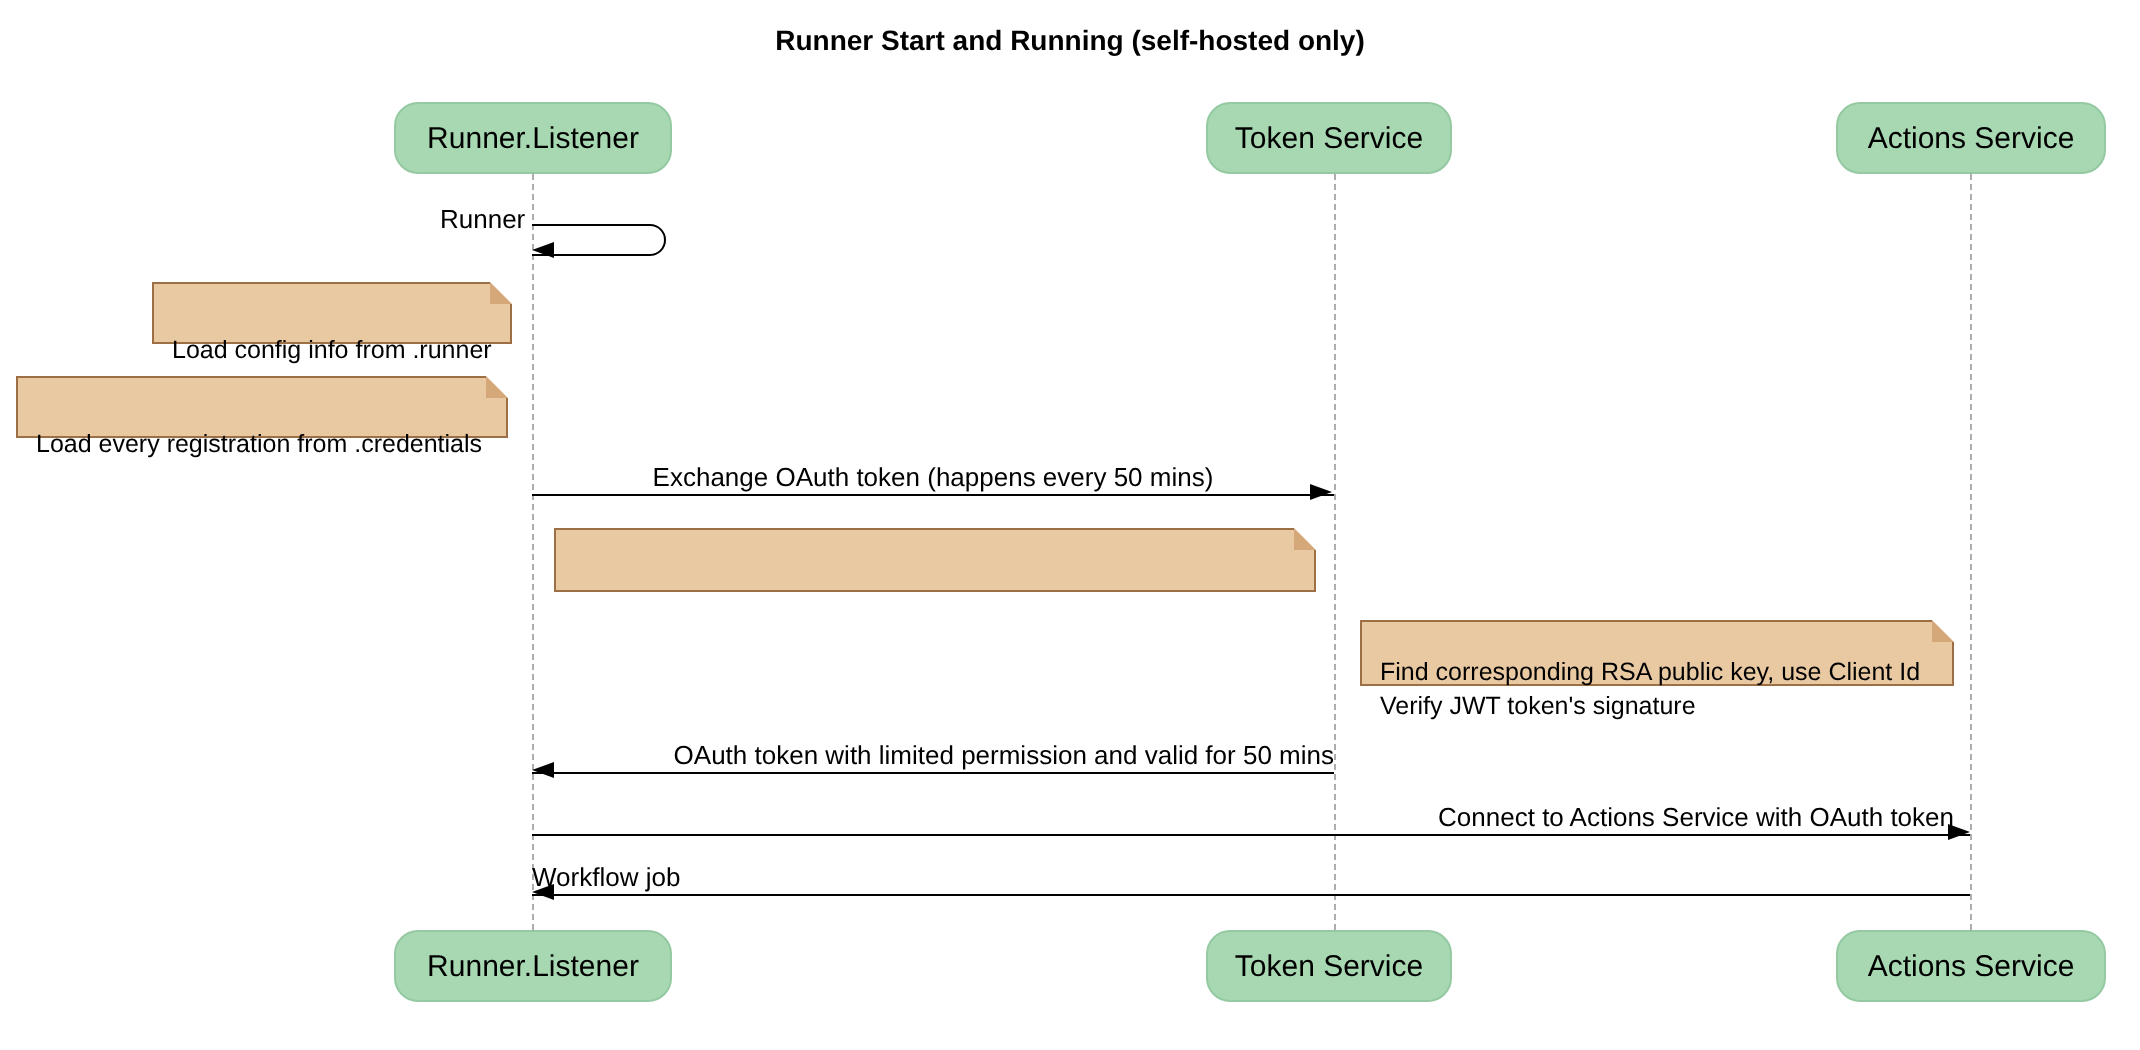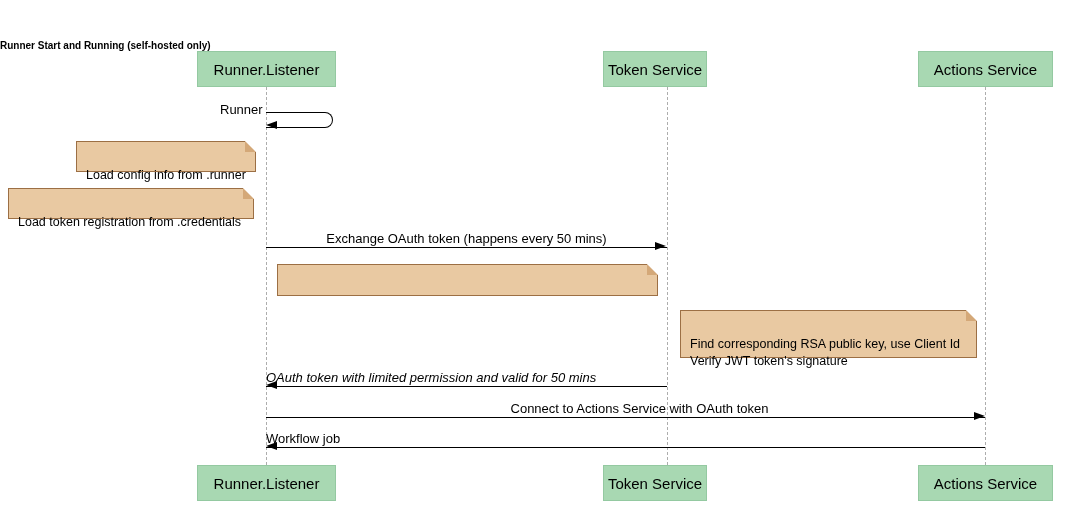--- a/index.html
+++ b/index.html
@@ -5,39 +5,39 @@
   html, body { margin:0; padding:0; background:#fff; }
   .canvas {
     position:relative; width:1070px; height:525px;
     background:var(--background, #fff);
     font-family:"Liberation Sans", sans-serif;
     color:var(--text, #000);
     overflow:hidden;
   }
   .title {
     position:absolute; top:12px; left:0; width:100%;
-    font-weight:bold; font-size:10px;margin-top:28px;
+    text-align:center; font-weight:bold; font-size:14px;
   }
   .lifeline {
     position:absolute; top:87px; height:378px; width:0;
     border-left:1px dashed var(--lifeline, #adadad);
   }
   .ll-runner  { left:266px; }
   .ll-token   { left:667px; }
   .ll-actions { left:985px; }
   .participant {
     position:absolute; height:36px; box-sizing:border-box;
     background:var(--participant_fill, #a8d8b2);
     border:1px solid var(--participant_border, #94c9a1);
-    border-radius:0;
+    border-radius:12px;
     display:flex; align-items:center; justify-content:center;
     font-size:15px; white-space:nowrap;
   }
   .pt-runner  { left:197px; width:139px; }
-  .pt-token   { left:603px; width:104px; }
+  .pt-token   { left:603px; width:123px; }
   .pt-actions { left:918px; width:135px; }
   .row-top    { top:51px; }
   .row-bottom { top:465px; }
   .msg-label {
     position:absolute; font-size:13px; white-space:nowrap; line-height:14px;
   }
   .start-label { left:220px; top:103px; width:42px; text-align:right; }
   .self-loop {
     position:absolute; left:266px; top:112px; width:66px; height:14px;
     border:1px solid var(--arrow, #000); border-left:none;
@@ -55,45 +55,45 @@
   .ah-right {
     border-top:4.5px solid transparent; border-bottom:4.5px solid transparent;
     border-left:11px solid var(--arrow, #000);
   }
   .ah-start { left:266px; top:121px; }
   .m1-line  { left:266px; top:247px; width:401px; }
   .m1-head  { left:655px; top:242px; }
   .m1-label { left:266px; top:232px; width:401px; text-align:center; }
   .m2-line  { left:266px; top:386px; width:401px; }
   .m2-head  { left:266px; top:381px; }
-  .m2-label { left:266px; top:371px; width:401px; text-align:left;font-style:italic; }
+  .m2-label { left:266px; top:371px; width:401px; text-align:right; }
   .m3-line  { left:266px; top:417px; width:719px; }
   .m3-head  { left:974px; top:412px; }
-  .m3-label { left:280px; top:402px; width:719px; text-align:center; }
+  .m3-label { left:258px; top:402px; width:719px; text-align:right; }
   .m4-line  { left:266px; top:447px; width:719px; }
   .m4-head  { left:266px; top:442px; }
   .m4-label { left:266px; top:432px; width:719px; text-align:left; }
   .note {
     position:absolute; box-sizing:border-box;
     background:var(--note_fill, #e9c9a2);
     border:1px solid var(--note_border, #9c6f44);
     font-size:12.5px; line-height:17px;
     display:flex; align-items:center;
     padding:0 9px; white-space:nowrap;
   }
   .note .fold {
     position:absolute; top:-1px; right:-1px; width:0; height:0;
     border-top:11px solid var(--background, #fff);
     border-left:11px solid var(--note_fold, #d4a878);
   }
   .note-text { white-space:pre-line;margin-top:37px; }
   .n1 { left:76px;  top:141px; width:180px; height:31px; }
   .n2 { left:8px;   top:188px; width:246px; height:31px; }
   .n3 { left:277px; top:264px; width:381px; height:32px; }
-  .n4 { left:680px; top:310px; width:297px; height:48px; }
+  .n4 { left:680px; top:310px; width:297px; height:33px; }
 </style>
 </head>
 <body>
 
 <div class="canvas">
 
   <div class="title">Runner Start and Running (self-hosted only)</div>
 
   <div class="lifeline ll-runner"></div>
   <div class="lifeline ll-token"></div>
@@ -106,21 +106,21 @@
   <div class="msg-label start-label">Runner</div>
   <div class="self-loop"></div>
   <div class="arrowhead ah-left ah-start"></div>
 
   <div class="note n1">
     <span class="note-text">Load config info from .runner</span>
     <div class="fold"></div>
   </div>
 
   <div class="note n2">
-    <span class="note-text">Load token registration from .credentials</span>
+    <span class="note-text">Load every registration from .credentials</span>
     <div class="fold"></div>
   </div>
 
   <div class="msg-label m1-label">Exchange OAuth token (happens every 50 mins)</div>
   <div class="msg-line m1-line"></div>
   <div class="arrowhead ah-right m1-head"></div>
 
   <div class="note n3">
     <div class="fold"></div>
   </div>

